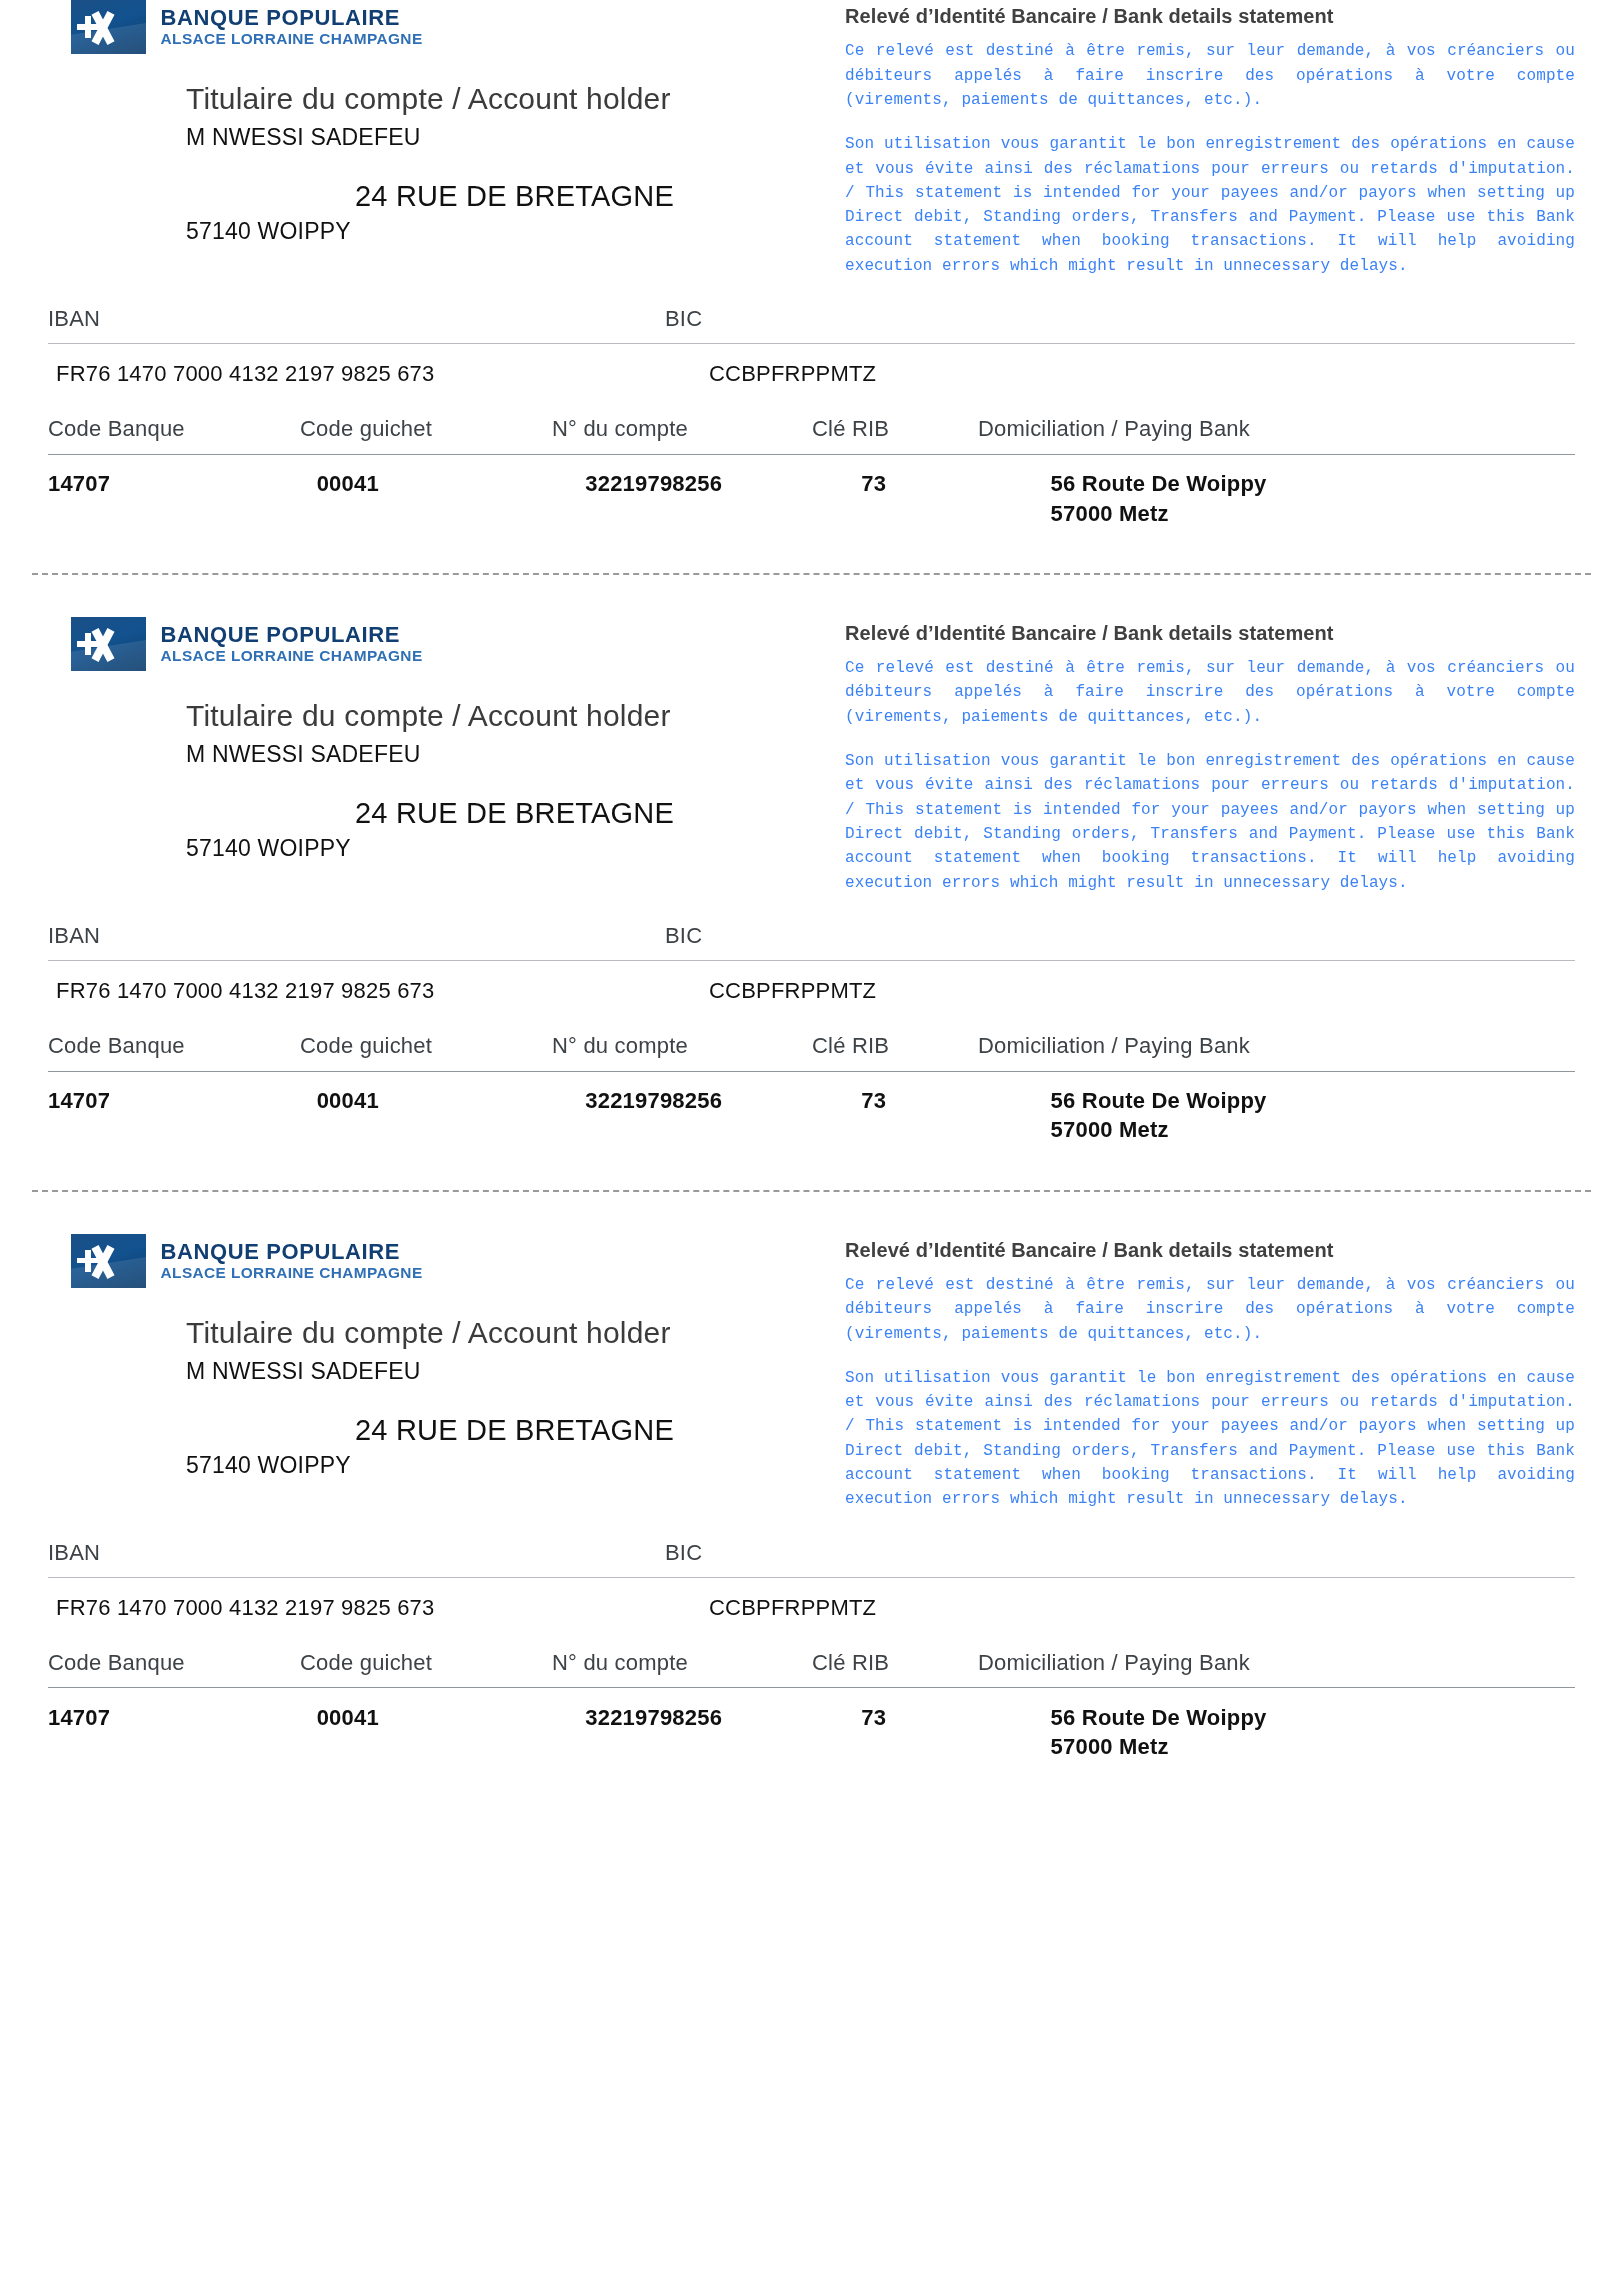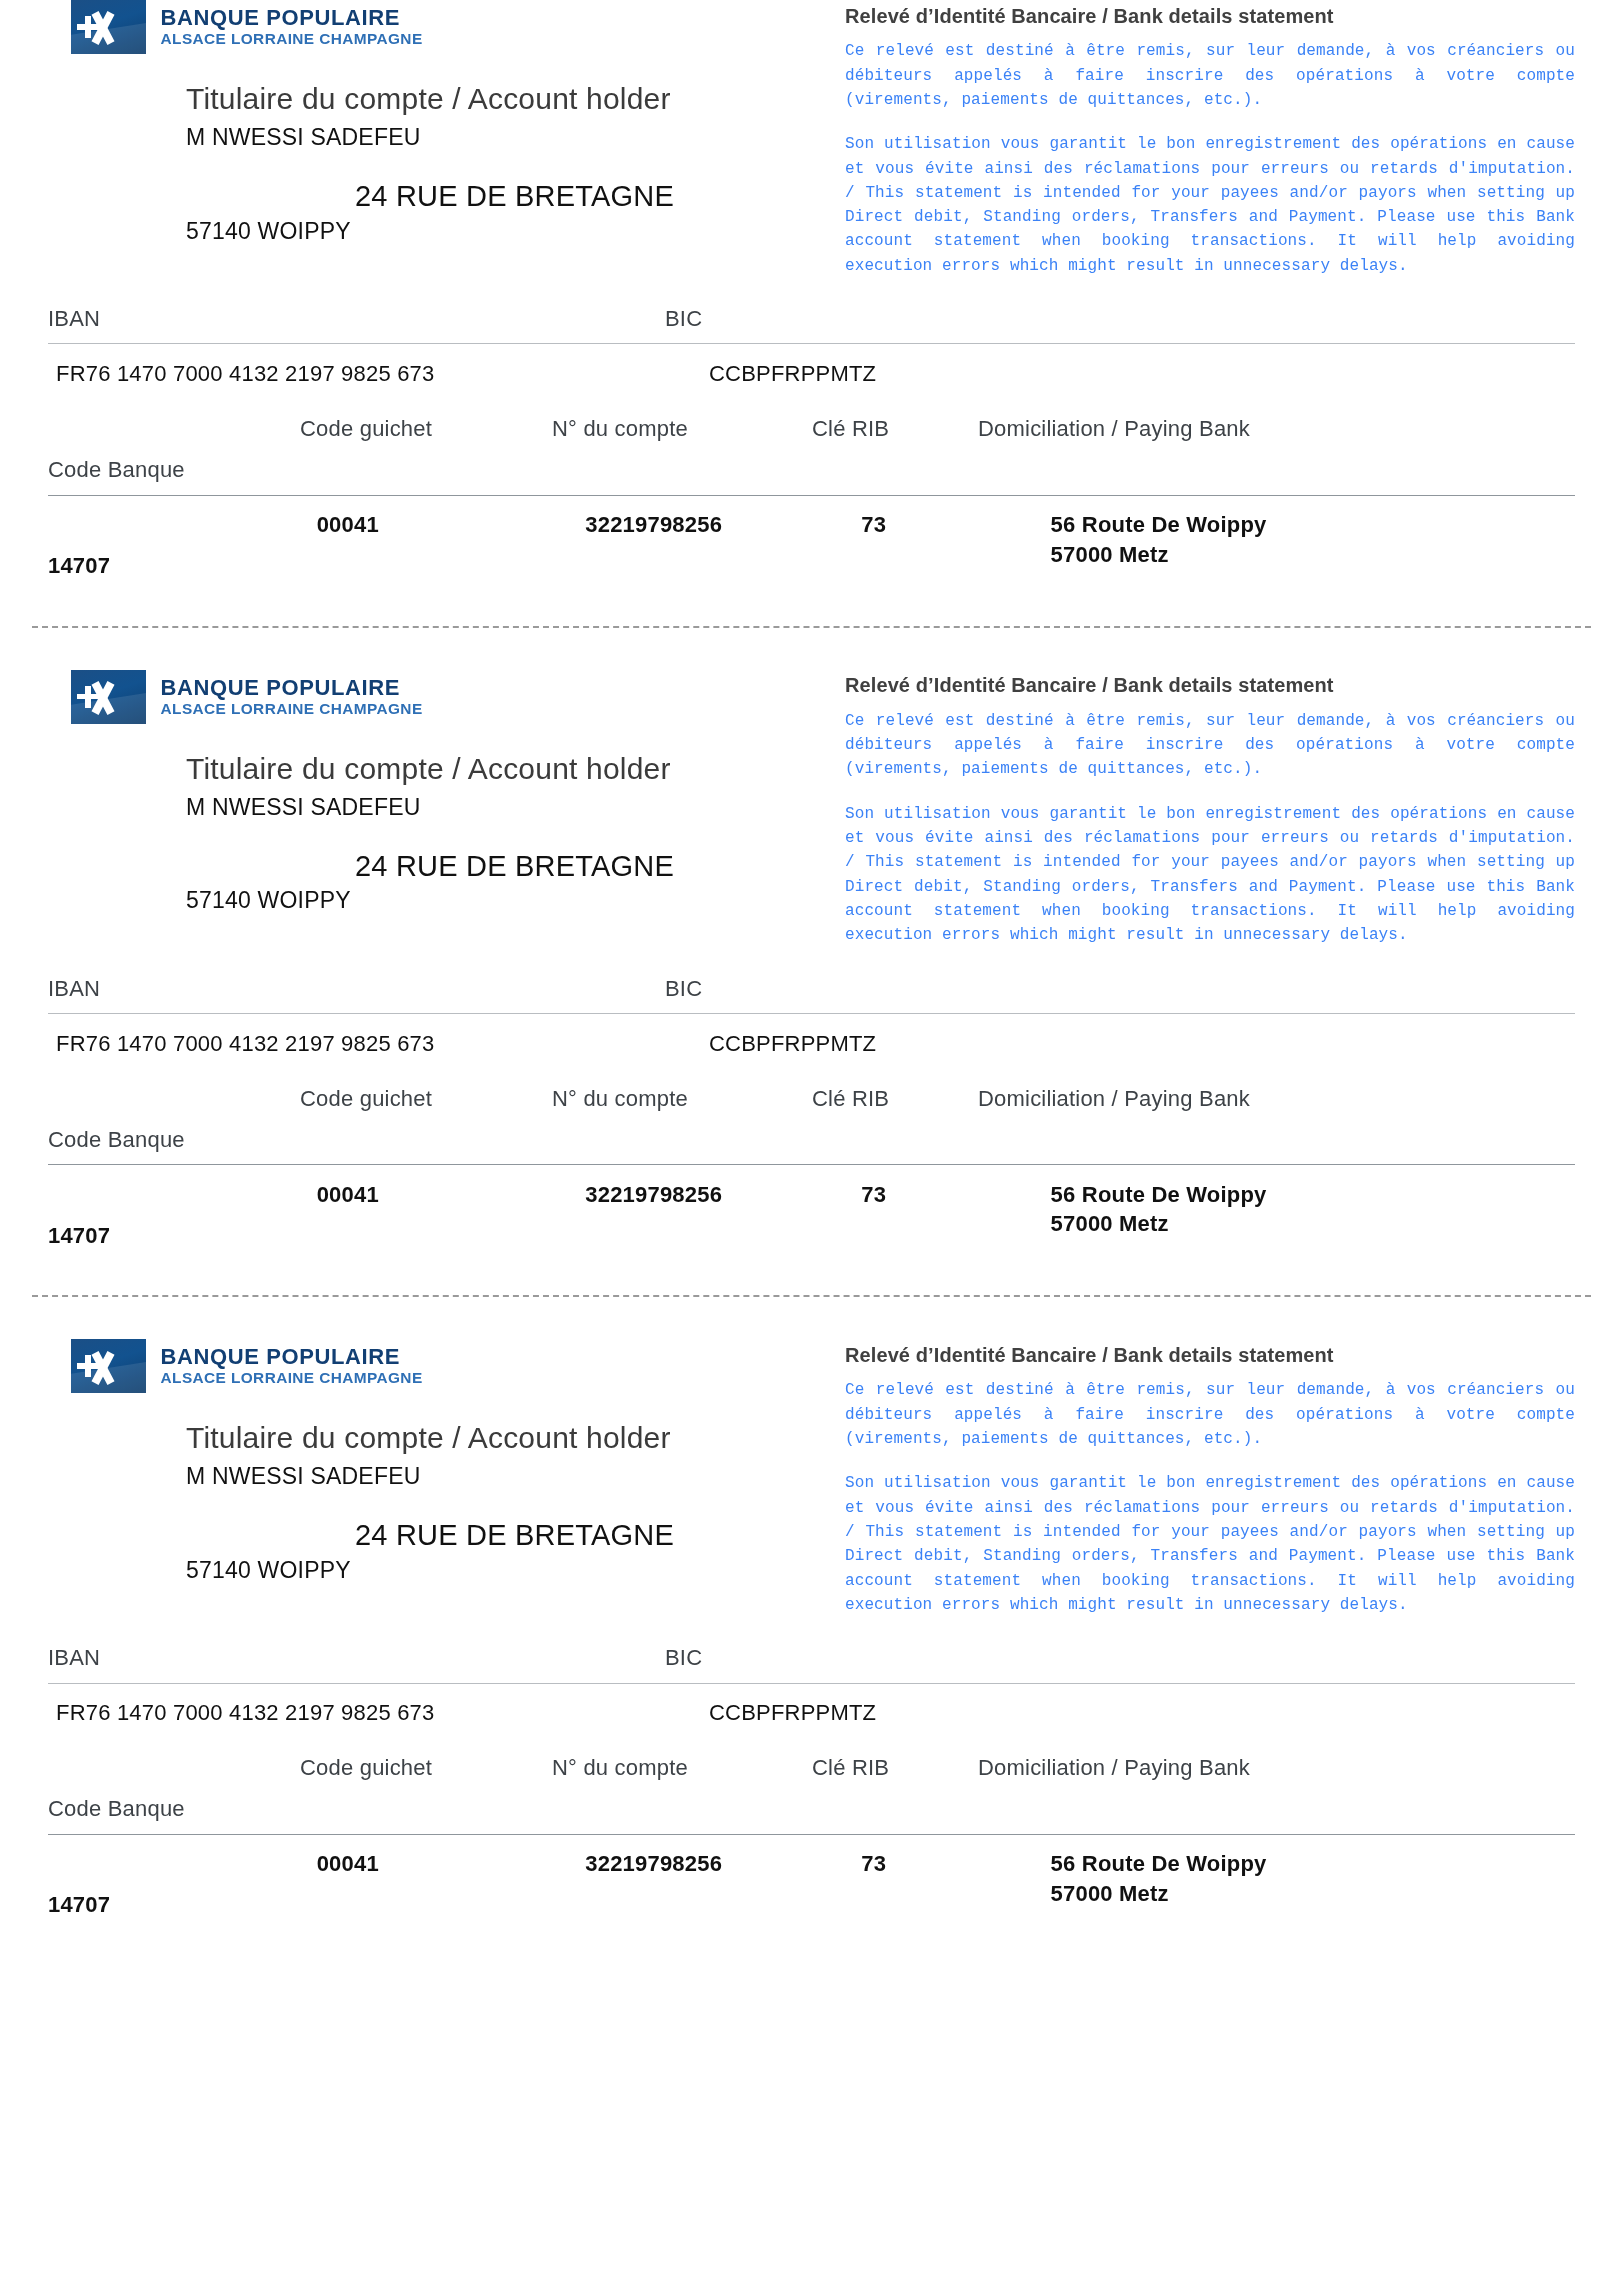--- a/index.html
+++ b/index.html
@@ -197,21 +197,21 @@
     letter-spacing: 0.2px;
     line-height: 1.33;
   }
   .val-b {
     font-weight: bold;
   }
 
   .c-iban { width: 617px; }
   .c-bic  { width: 487px; }
 
-  .c-bank    { width: 252px; margin-top: 41px; }
+  .c-bank    { width: 252px; }
   .c-guichet { width: 252px; }
   .c-compte  { width: 260px; }
   .c-cle     { width: 166px; }
   .c-dom     { width: 568px; }
 
   .pad-left-iban { padding-left: 8px; }
 
   
   .dashed {
     border-top: 2.4px dashed #9a9a9a;

